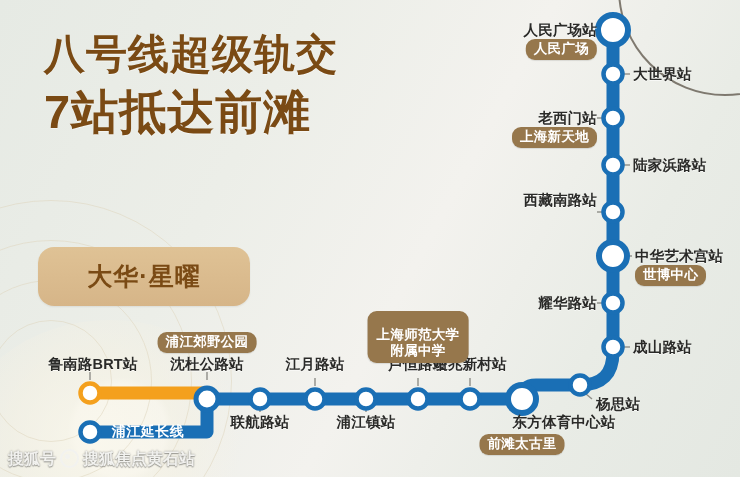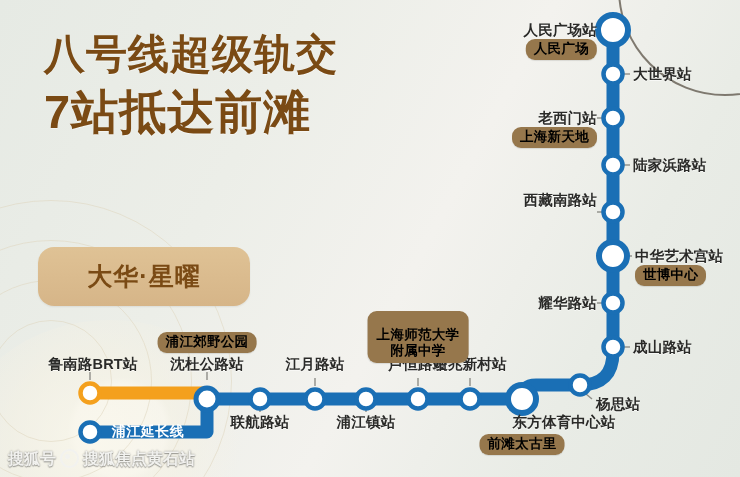--- a/index.html
+++ b/index.html
@@ -45,21 +45,21 @@
   svg.metro{position:absolute;left:0;top:0;width:740px;height:477px;}
 
   
   .lab{position:absolute;color:#2a2a28;font-size:14.5px;font-weight:700;white-space:nowrap;
     letter-spacing:.2px;text-shadow:0 1px 0 rgba(255,255,255,.6);}
   .lab.r{transform:translate(-100%,-50%);}   
   .lab.l{transform:translate(0,-50%);}       
   .lab.c{transform:translate(-50%,0);}       
 
   .nbadge{
-    position:absolute;background:#96774c;border-radius:9px;color:#000000;
+    position:absolute;background:#96774c;border-radius:9px;color:#ffffff;
     font-size:13.5px;font-weight:700;white-space:nowrap;letter-spacing:.3px;
     padding:2px 8px 3px;line-height:16px;text-align:center;
     box-shadow:0 1px 1px rgba(0,0,0,.10);
   }
   .nbadge.two{padding:16px 9px 4px;}
   .nbadge.c{transform:translate(-50%,0);}
   .nbadge.r{transform:translate(-100%,0);}
   .nbadge.l{transform:translate(0,0);}
   .nbadge div{display:block;}
 

